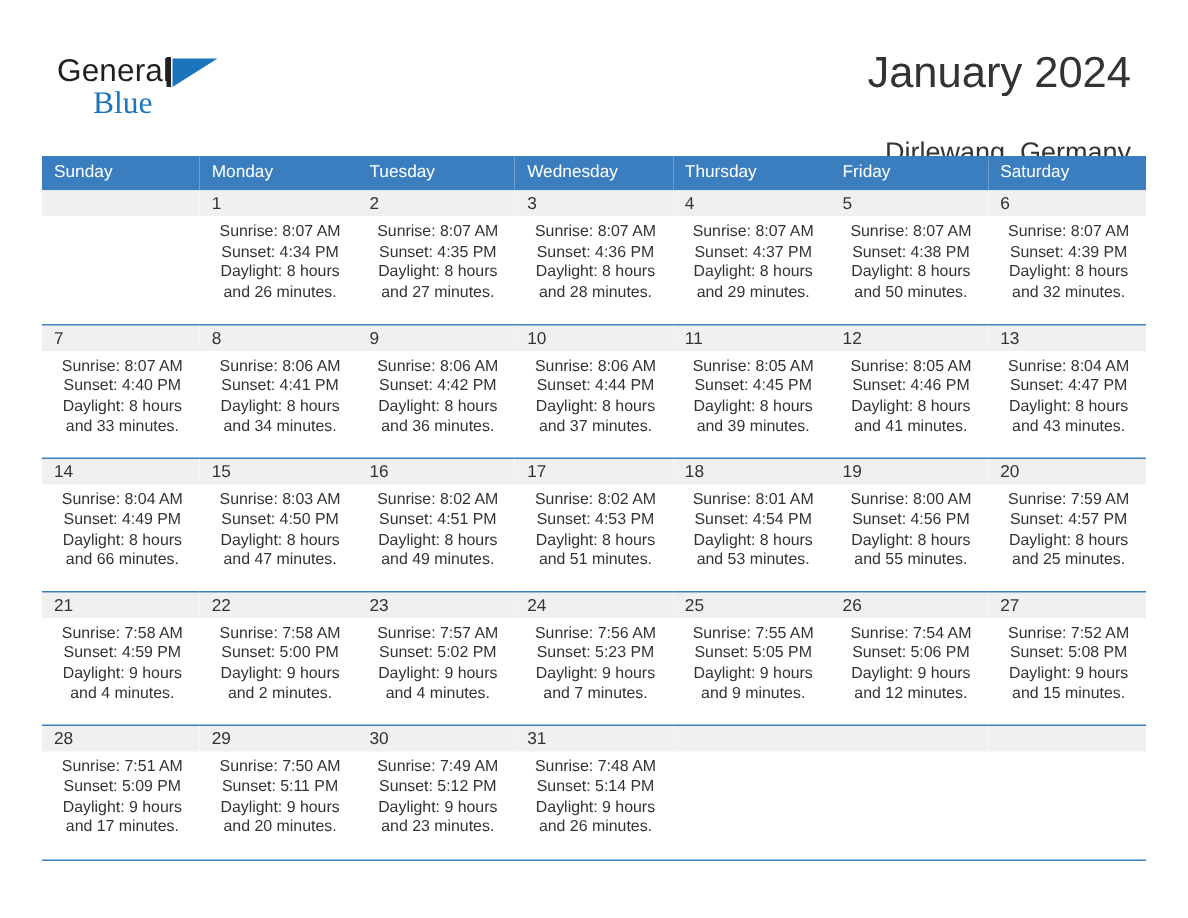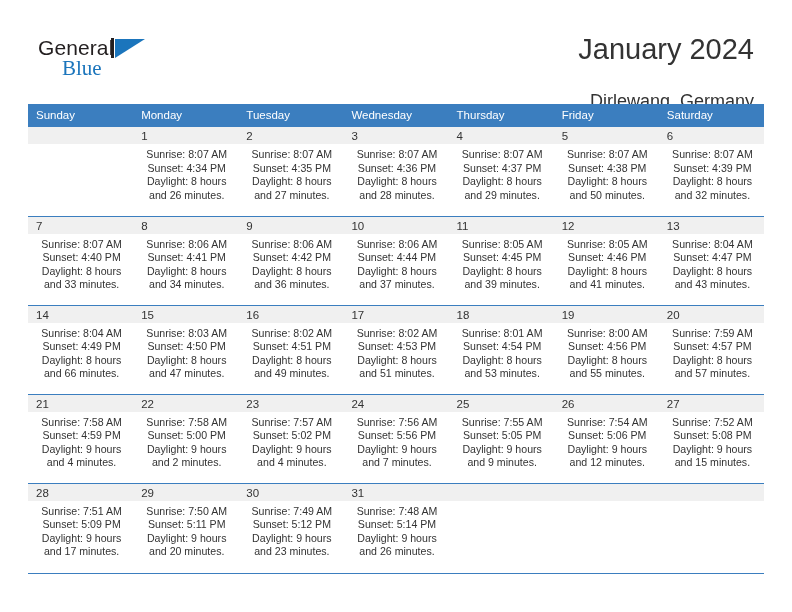--- a/index.html
+++ b/index.html
@@ -372,21 +372,21 @@
               <div>Daylight: 8 hours</div>
               <div>and 55 minutes.</div>
             </div>
           </td>
           <td>
             <div class="daynum">20</div>
             <div class="detail">
               <div>Sunrise: 7:59 AM</div>
               <div>Sunset: 4:57 PM</div>
               <div>Daylight: 8 hours</div>
-              <div>and 57 minutes.</div>
+              <div>and 25 minutes.</div>
             </div>
           </td>
         </tr>
         <tr class="week-row">
           <td>
             <div class="daynum">21</div>
             <div class="detail">
               <div>Sunrise: 7:58 AM</div>
               <div>Sunset: 4:59 PM</div>
               <div>Daylight: 9 hours</div>
@@ -408,21 +408,21 @@
               <div>Sunrise: 7:57 AM</div>
               <div>Sunset: 5:02 PM</div>
               <div>Daylight: 9 hours</div>
               <div>and 4 minutes.</div>
             </div>
           </td>
           <td>
             <div class="daynum">24</div>
             <div class="detail">
               <div>Sunrise: 7:56 AM</div>
-              <div>Sunset: 5:56 PM</div>
+              <div>Sunset: 5:23 PM</div>
               <div>Daylight: 9 hours</div>
               <div>and 7 minutes.</div>
             </div>
           </td>
           <td>
             <div class="daynum">25</div>
             <div class="detail">
               <div>Sunrise: 7:55 AM</div>
               <div>Sunset: 5:05 PM</div>
               <div>Daylight: 9 hours</div>

